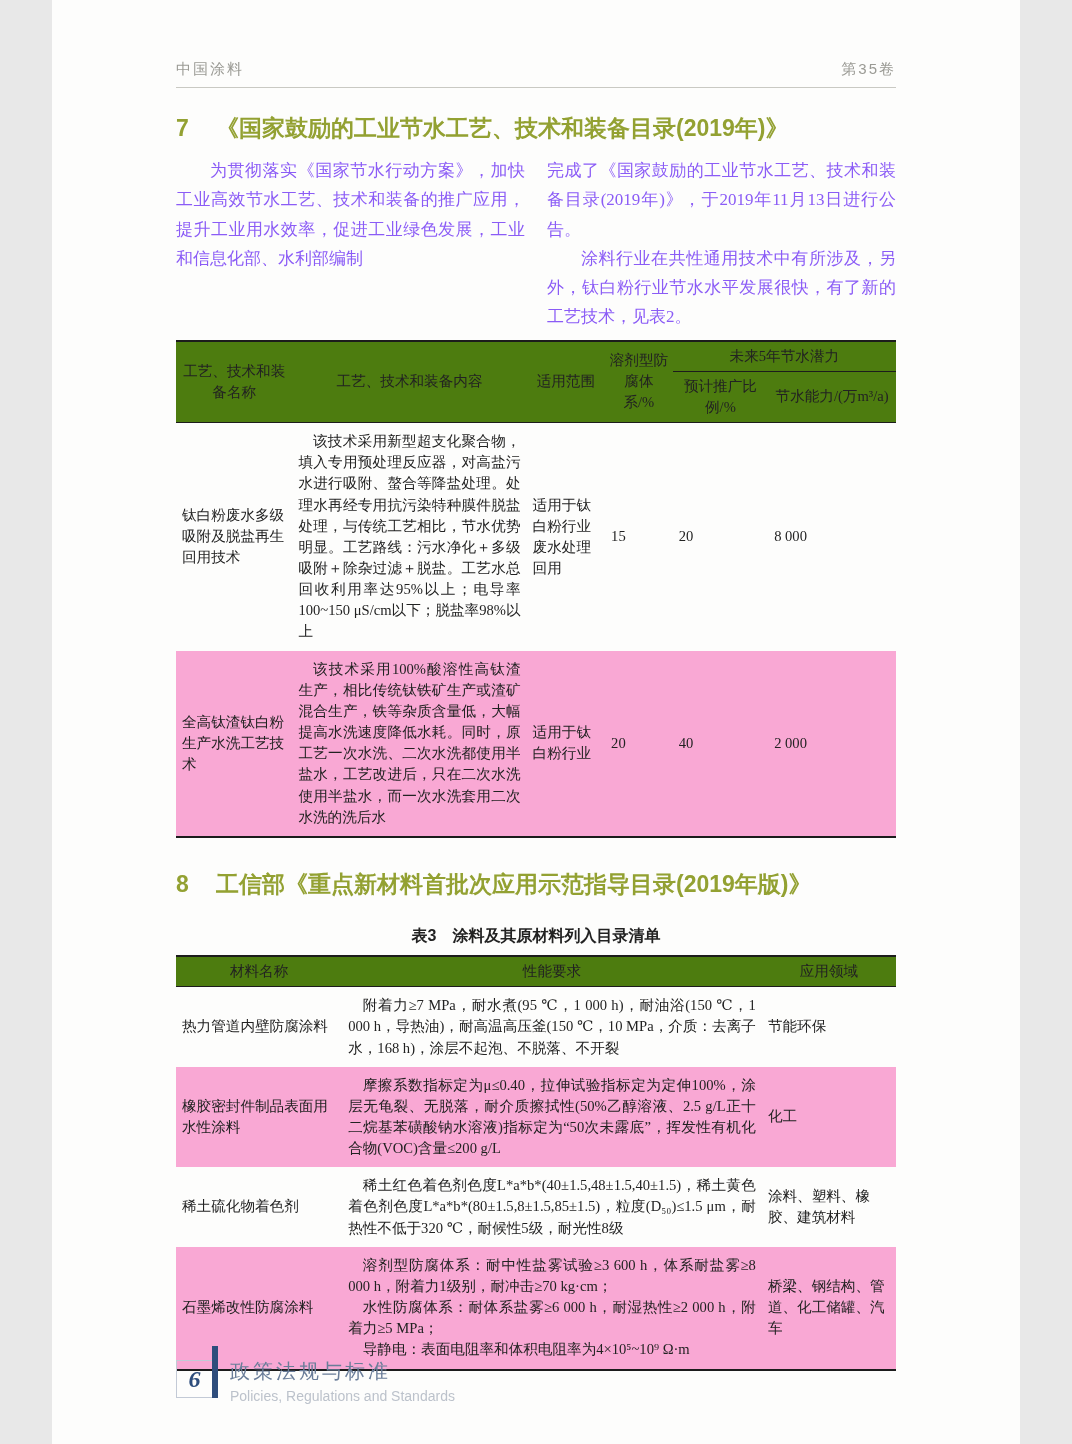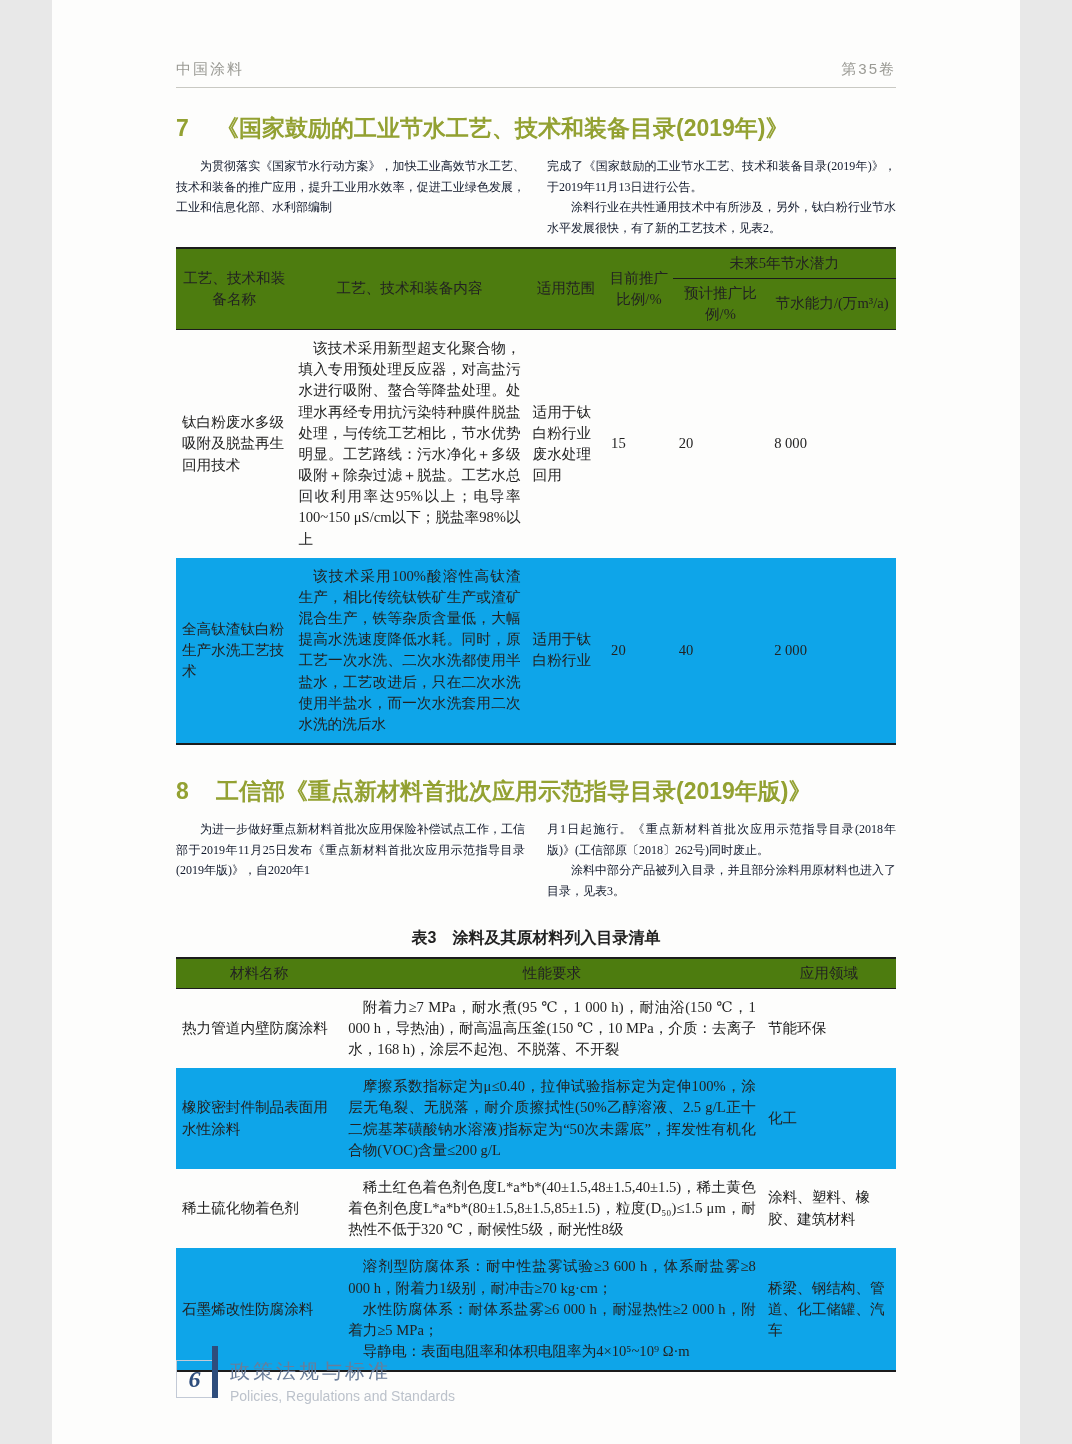--- a/index.html
+++ b/index.html
@@ -29,21 +29,21 @@
     display: flex; margin-top: 24px;
     font-family: "Liberation Sans", sans-serif;
     font-weight: bold; font-size: 23px; line-height: 1.4;
     color: #93a132;
   }
   .sec-heading .sec-num { width: 40px; flex: 0 0 40px; }
   .sec-heading .sec-title { flex: 1; }
 
   
   .cols { display: flex; gap: 22px; margin-top: 12px; }
-  .col { flex: 1; font-size: 12px; line-height: 1.72; text-align: justify; color: #0f172a; }
+  .col { flex: 1; font-size: 17px; line-height: 1.72; text-align: justify; color: #8b5cf6; }
   .col p.indent { text-indent: 2em; }
   .col p + p { margin-top: 0; }
 
   
   .tbl-cap { text-align: center; margin-top: 26px; }
   .tbl-cap .zh {
     font-family: "Liberation Sans", sans-serif;
     font-weight: bold; font-size: 16px; color: #222;
   }
   .tbl-cap .en {
@@ -64,21 +64,21 @@
   table.dtable thead th {
     background: #4d7c0f;
     font-weight: normal; text-align: center; vertical-align: middle;
     padding: 4px 4px;
   }
   table.dtable thead { border-bottom: 1px solid #1c1c1c; }
   table.dtable td { vertical-align: middle; padding: 8px 6px; }
   td.c { }
   td.j { text-align: justify; }
   td.j p { text-indent: 1em; }
-  tr.shade td, tr.shade th { background: #0ea5e9; }
+  tr.shade td, tr.shade th { background: #f9a8d4; }
   th.span-head { border-bottom: 1px solid #1c1c1c; }
 
   
   .gap-lg { margin-top: 30px; }
 
   
   .footer {
     position: absolute; left: 124px; bottom: 40px;
     display: flex; align-items: flex-start;
   }
@@ -128,21 +128,21 @@
           <col style="width:90px">
         <col style="width:74px">
           <col style="width:108px">
           <col style="width:146px">
       </colgroup>
       <thead>
         <tr>
           <th rowspan="2">工艺、技术和装备名称</th>
           <th rowspan="2">工艺、技术和装备内容</th>
           <th rowspan="2">适用范围</th>
-          <th rowspan="2">目前推广比例/%</th>
+          <th rowspan="2">溶剂型防腐体系/%</th>
           <th colspan="2" class="span-head">未来5年节水潜力</th>
         </tr>
         <tr>
           <th>预计推广比例/%</th>
           <th>节水能力/(万m³/a)</th>
         </tr>
       </thead>
       <tbody>
         <tr>
           <td class="c">钛白粉废水多级吸附及脱盐再生回用技术</td>
@@ -165,29 +165,20 @@
           <td class="c">2 000</td>
         </tr>
       </tbody>
     </table>
 
     <div class="sec-heading gap-lg">
       <span class="sec-num">8</span>
       <span class="sec-title">工信部《重点新材料首批次应用示范指导目录(2019年版)》</span>
     </div>
 
-    <div class="cols">
-      <div class="col">
-        <p class="indent">为进一步做好重点新材料首批次应用保险补偿试点工作，工信部于2019年11月25日发布《重点新材料首批次应用示范指导目录(2019年版)》，自2020年1</p>
-      </div>
-      <div class="col">
-        <p>月1日起施行。《重点新材料首批次应用示范指导目录(2018年版)》(工信部原〔2018〕262号)同时废止。</p>
-        <p class="indent">涂料中部分产品被列入目录，并且部分涂料用原材料也进入了目录，见表3。</p>
-      </div>
-    </div>
 
     <div class="tbl-cap">
       <div class="zh">表3　涂料及其原材料列入目录清单</div>
     </div>
 
     <table class="dtable">
       <colgroup>
         <col style="width:196px">
           <col style="width:474px">
           <col style="width:154px">

